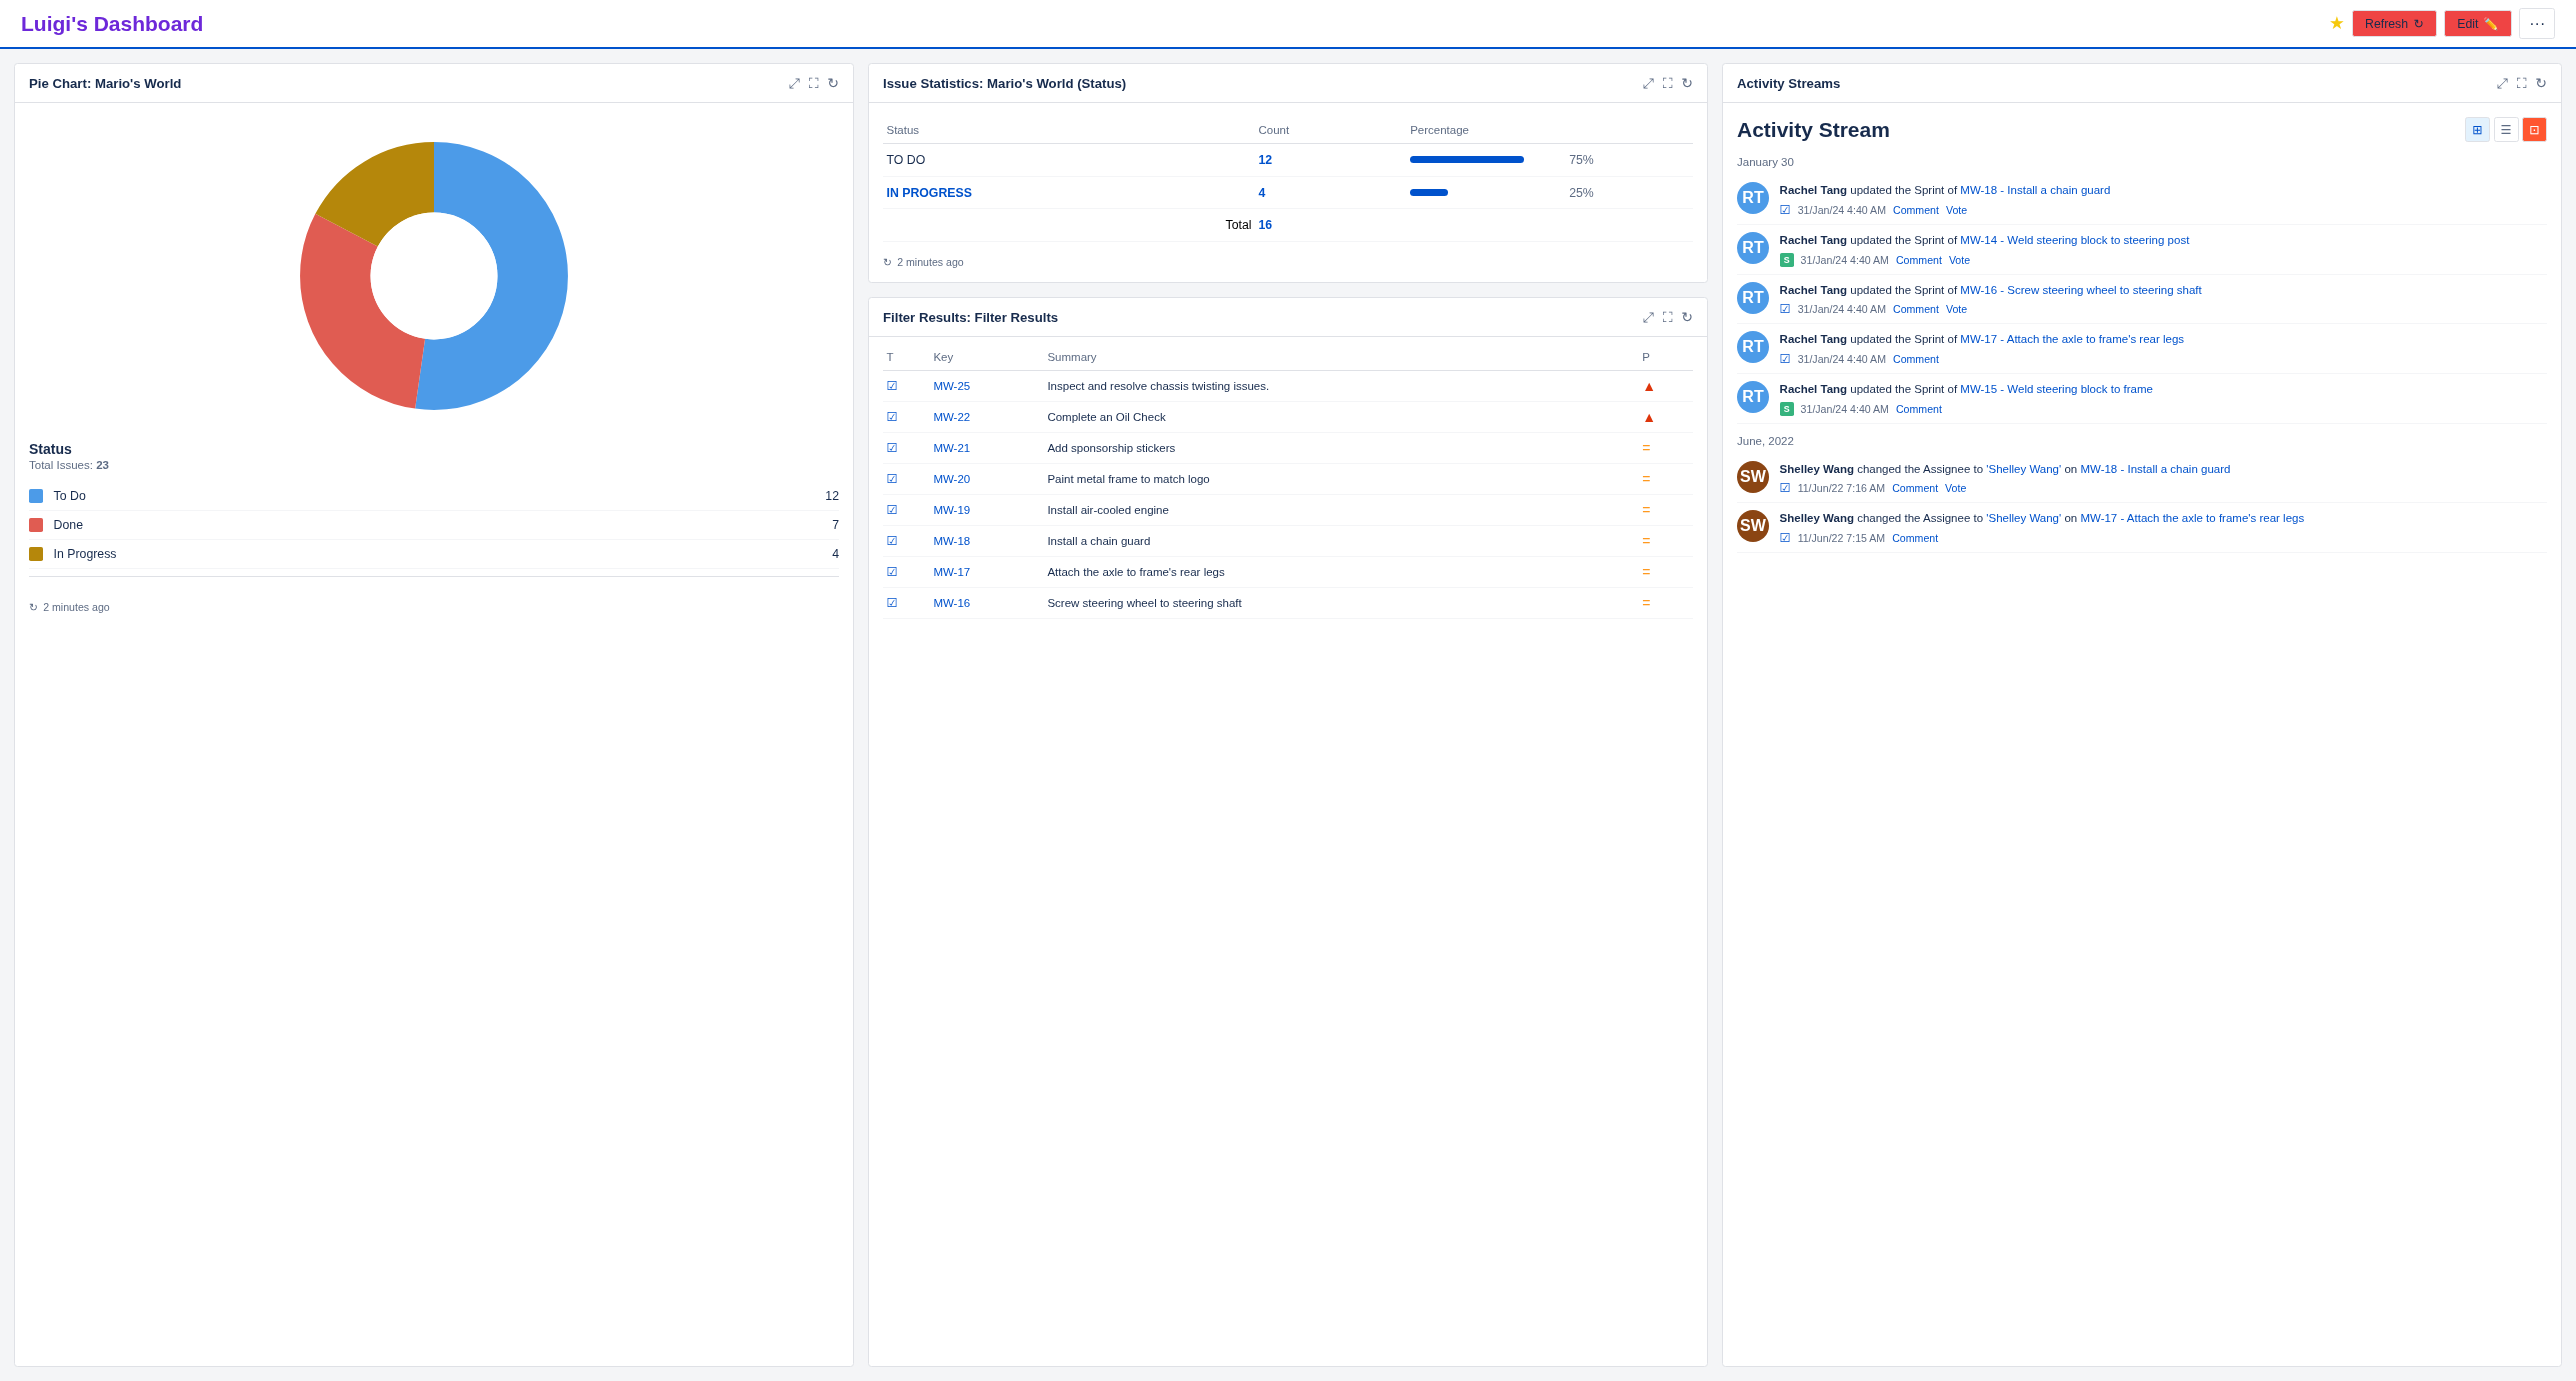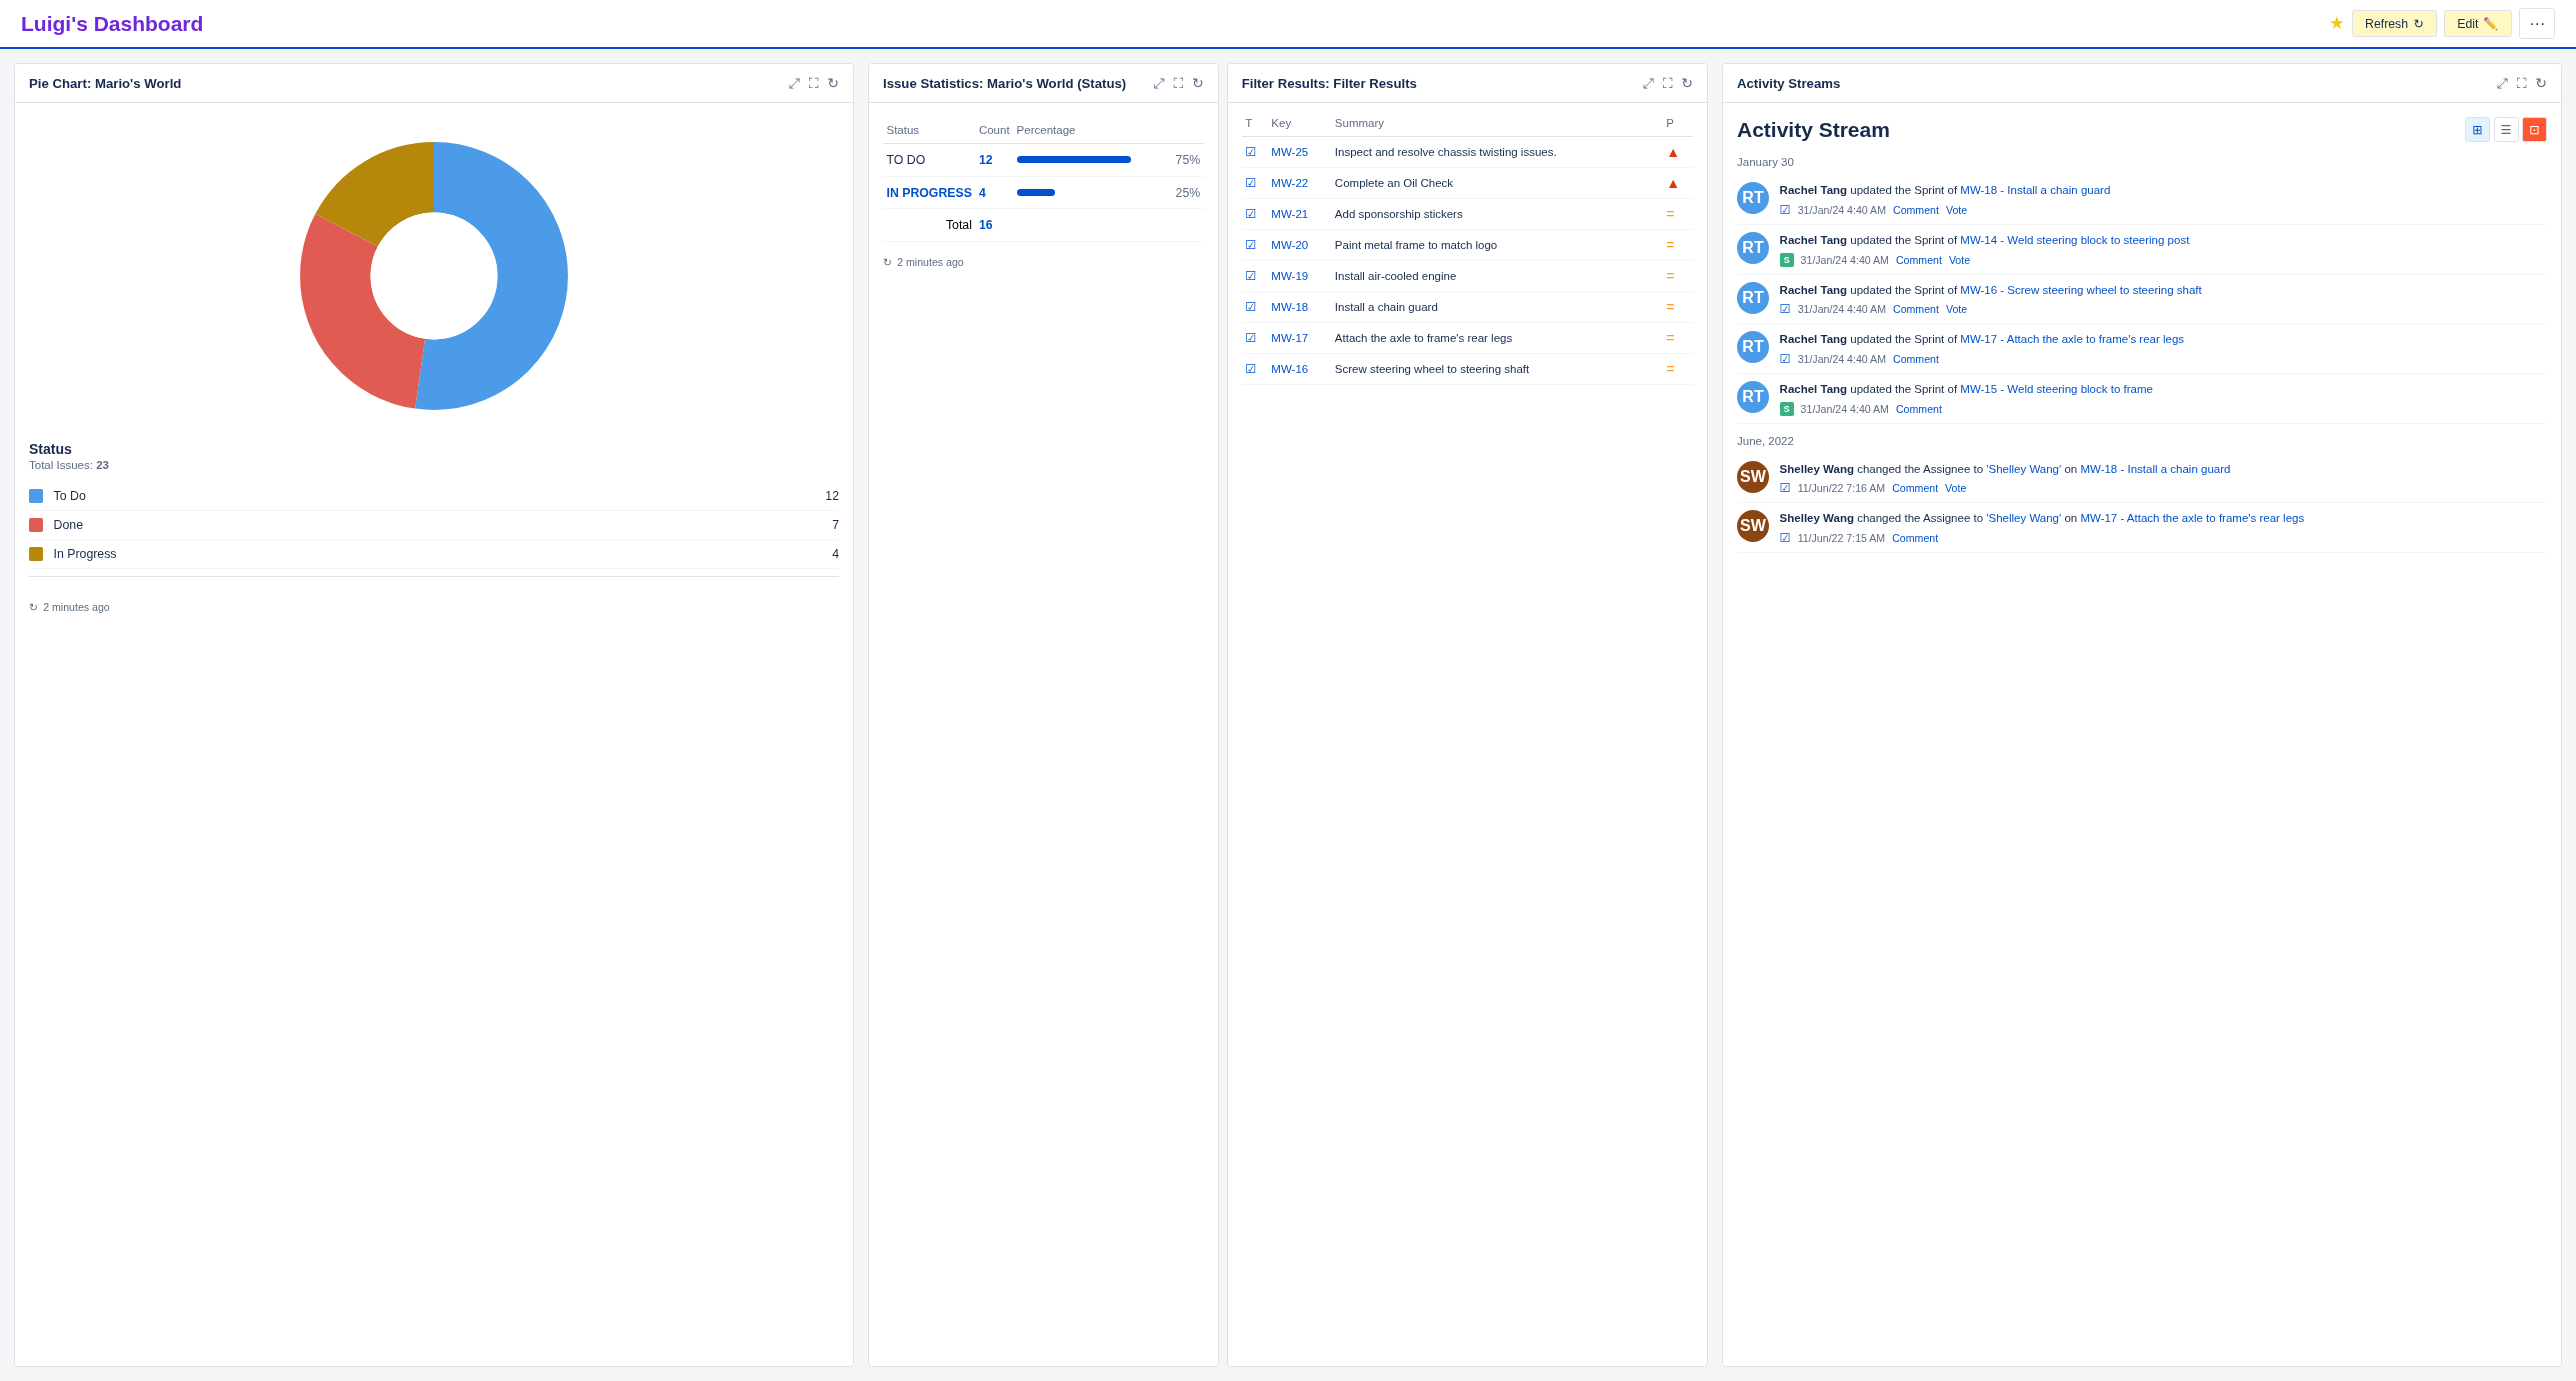--- a/index.html
+++ b/index.html
@@ -2,21 +2,21 @@
 <html style="font-size:14px"><head>
   <meta charset="utf-8">
   <style>
     * { box-sizing: border-box; margin: 0; padding: 0; }
     body { font-family: -apple-system, BlinkMacSystemFont, 'Segoe UI', sans-serif; background: #f4f5f7; color: #172b4d; font-size: 12.3px; }
     
     .header { background: #fff; padding: 0 21px; height: 49px; display: flex; align-items: center; justify-content: space-between; border-bottom: 2.6px solid #0052cc; }
     .header-title { font-size: 21px; font-weight: 700; color: #6d28d9; }
     .header-actions { display: flex; align-items: center; gap: 7px; }
     .star-btn { background: none; border: none; cursor: pointer; font-size: 17.6px; color: #f6c90e; }
-    .header-btn { background: #fef9c3; border: 0.9px solid #dfe1e6; border-radius: 2.6px; padding: 5.3px 12.3px; cursor: pointer; font-size: 12.3px; color: #172b4d; display: flex; align-items: center; gap: 5.3px; }
+    .header-btn { background: #ef4444; border: 0.9px solid #dfe1e6; border-radius: 2.6px; padding: 5.3px 12.3px; cursor: pointer; font-size: 12.3px; color: #172b4d; display: flex; align-items: center; gap: 5.3px; }
     .more-btn { background: none; border: 0.9px solid #dfe1e6; border-radius: 2.6px; padding: 5.3px 8.8px; cursor: pointer; font-size: 16px; color: #172b4d; }
 
     .dashboard { display: grid; grid-template-columns: 1fr 1fr 1fr; gap: 14px; padding: 14px; height: calc(100vh - 49px); }
 
     .panel { background: #fff; border: 0.9px solid #dfe1e6; border-radius: 3.5px; overflow: hidden; display: flex; flex-direction: column; }
     .panel-header { display: flex; align-items: center; justify-content: space-between; padding: 10.6px 14px; border-bottom: 0.9px solid #dfe1e6; }
     .panel-title { font-size: 13.2px; font-weight: 600; color: #172b4d; }
     .panel-icons { display: flex; gap: 8.8px; align-items: center; }
     .panel-icon-btn { background: none; border: none; cursor: pointer; color: #5e6c84; font-size: 14px; }
     .panel-content { padding: 14px; flex: 1; overflow-y: auto; }
@@ -70,21 +70,21 @@
     .date-header { font-size: 11.5px; color: #5e6c84; font-weight: 500; margin: 10.6px 0 7px; }
     .activity-item { display: flex; gap: 10.6px; padding: 7px 0; border-bottom: 0.9px solid #f4f5f7; }
     .activity-body { flex: 1; }
     .activity-text { font-size: 11.5px; line-height: 1.5; color: #172b4d; }
     .activity-user { font-weight: 700; color: #172b4d; }
     .activity-link { color: #0052cc; cursor: pointer; }
     .activity-meta { display: flex; align-items: center; gap: 7px; margin-top: 3.5px; }
     .activity-time { font-size: 10.6px; color: #5e6c84; }
     .activity-action-link { font-size: 10.6px; color: #0052cc; cursor: pointer; }
 
-    .second-panel { display: flex; flex-direction: row; gap: 8px; }
+    .second-panel { display: flex; flex-direction: column; gap: 14px; }
 
     .avatar-circle { width: 32px; height: 32px; border-radius: 50%; flex-shrink: 0; display: flex; align-items: center; justify-content: center; font-size: 16px; font-weight: 700; color: #fff; }
   </style>
 </head>
 <body>
 
 <div class="header">
   <h1 class="header-title">Luigi's Dashboard</h1>
   <div class="header-actions">
     <button class="star-btn">★</button>

